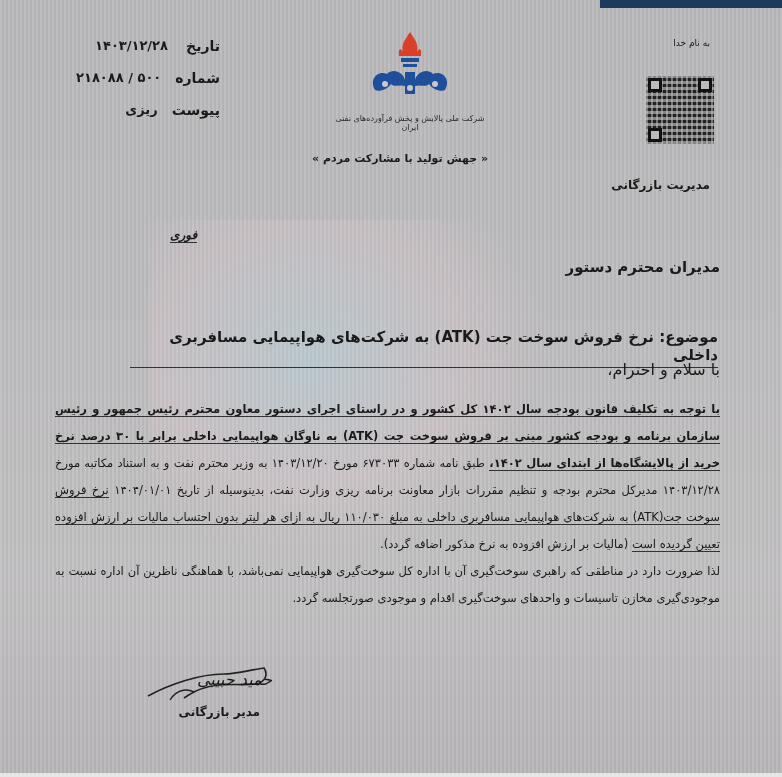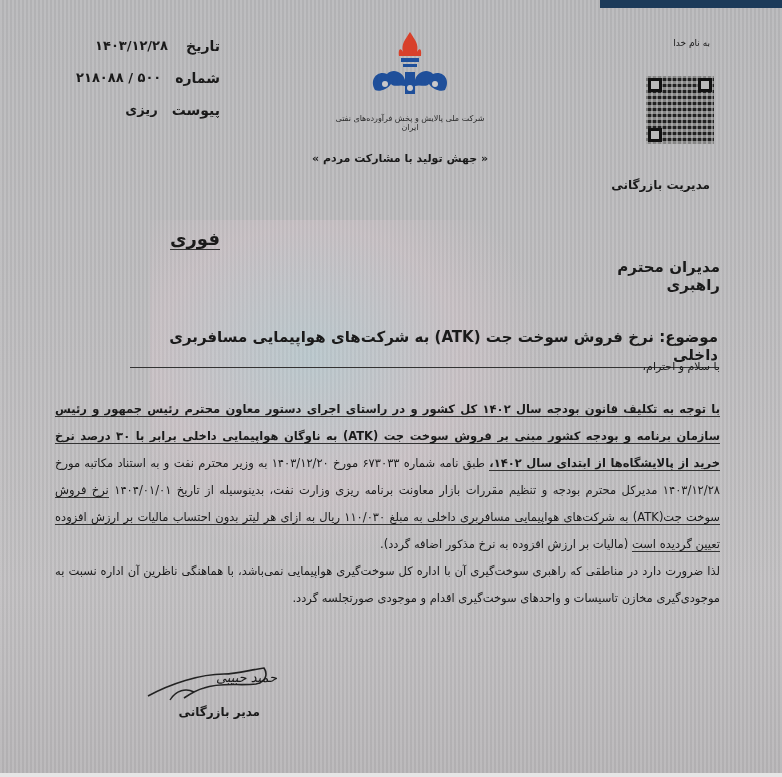--- a/index.html
+++ b/index.html
@@ -49,32 +49,32 @@
     .qr { left: 646px; top: 76px; width: 68px; height: 68px; background: #222; }
     .qr-grid {
       width: 100%; height: 100%;
       background-image:
         repeating-linear-gradient(0deg, rgba(200,200,200,0.6) 0 3px, transparent 3px 6px),
         repeating-linear-gradient(90deg, rgba(200,200,200,0.5) 0 2px, transparent 2px 5px);
     }
     .qr-corner { position: absolute; width: 14px; height: 14px; border: 3px solid #111; background: #bbb; }
     .dept { left: 610px; top: 178px; width: 100px; font-size: 12px; font-weight: bold; text-align: right; }
 
-    .urgent { left: 170px; top: 228px; font-size: 18px; font-weight: bold; border-bottom: 1.5px solid #333; }
+    .urgent { left: 170px; top: 228px; font-size: 12px; font-weight: bold; font-style: italic; border-bottom: 1.5px solid #333; }
     .recipient { left: 560px; top: 258px; width: 160px; font-size: 15px; font-weight: bold; text-align: right; }
 
     .subject { left: 130px; top: 328px; width: 588px; font-size: 15px; font-weight: bold; text-align: right; border-bottom: 1.5px solid #333; padding-bottom: 3px; }
-    .greeting { left: 580px; top: 360px; width: 140px; font-size: 11px; text-align: right; }
+    .greeting { left: 580px; top: 360px; width: 140px; font-size: 16px; text-align: right; }
 
     .body { left: 55px; top: 396px; width: 665px; font-size: 11.5px; line-height: 27px; text-align: justify; }
     .body p { text-align-last: right; }
     .ul { border-bottom: 1.5px solid #333; font-weight: bold; }
 
     .signature { left: 140px; top: 660px; width: 140px; height: 60px; }
-    .sig-name { position: absolute; left: 76px; top: 10px; font-size: 13px; font-style: italic; }
+    .sig-name { position: absolute; left: 57px; top: 10px; font-size: 16px; font-style: italic; }
     .sig-title { left: 150px; top: 705px; width: 110px; font-size: 12px; font-weight: bold; text-align: right; }
   </style>
 </head>
 <body>
 
 <div class="stripes"></div>
 <div class="rainbow"></div>
 <div class="top-band"></div>
 <div class="bottom-band"></div>
 
@@ -112,21 +112,21 @@
 <div class="abs basmala rtl">به نام خدا</div>
 <div class="abs qr">
   <div class="qr-grid"></div>
   <div class="qr-corner" style="left:2px;top:2px;"></div>
   <div class="qr-corner" style="right:2px;top:2px;"></div>
   <div class="qr-corner" style="left:2px;bottom:2px;"></div>
 </div>
 <div class="abs dept rtl">مدیریت بازرگانی</div>
 
 <div class="abs urgent rtl">فوری</div>
-<div class="abs recipient rtl">مدیران محترم راهبری</div>
+<div class="abs recipient rtl">مدیران محترم دستور</div>
 
 <div class="abs subject rtl">موضوع: نرخ فروش سوخت جت (ATK) به شرکت‌های هواپیمایی مسافربری داخلی</div>
 <div class="abs greeting rtl">با سلام و احترام،</div>
 
 <div class="abs body rtl">
   <p>
     <span class="ul">با توجه به تکلیف قانون بودجه سال ۱۴۰۲ کل کشور و در راستای اجرای دستور معاون محترم رئیس جمهور و رئیس سازمان برنامه و بودجه کشور مبنی بر فروش سوخت جت (ATK) به ناوگان هواپیمایی داخلی برابر با ۳۰ درصد نرخ خرید از پالایشگاه‌ها از ابتدای سال ۱۴۰۲،</span><span> طبق نامه شماره ۶۷۳۰۳۳ مورخ ۱۴۰۳/۱۲/۲۰ به وزیر محترم نفت و به استناد مکاتبه مورخ ۱۴۰۳/۱۲/۲۸ مدیرکل محترم بودجه و تنظیم مقررات بازار معاونت برنامه ریزی وزارت نفت، بدینوسیله از تاریخ ۱۴۰۴/۰۱/۰۱ </span><span class="ul" style="font-weight:normal;">نرخ فروش سوخت جت(ATK) به شرکت‌های هواپیمایی مسافربری داخلی به مبلغ ۱۱۰/۰۳۰ ریال به ازای هر لیتر بدون احتساب مالیات بر ارزش افزوده تعیین گردیده است</span><span> (مالیات بر ارزش افزوده به نرخ مذکور اضافه گردد).</span>
   </p>
   <p>لذا ضرورت دارد در مناطقی که راهبری سوخت‌گیری آن با اداره کل سوخت‌گیری هواپیمایی نمی‌باشد، با هماهنگی ناظرین آن اداره نسبت به موجودی‌گیری مخازن تاسیسات و واحدهای سوخت‌گیری اقدام و موجودی صورتجلسه گردد.</p>
 </div>

